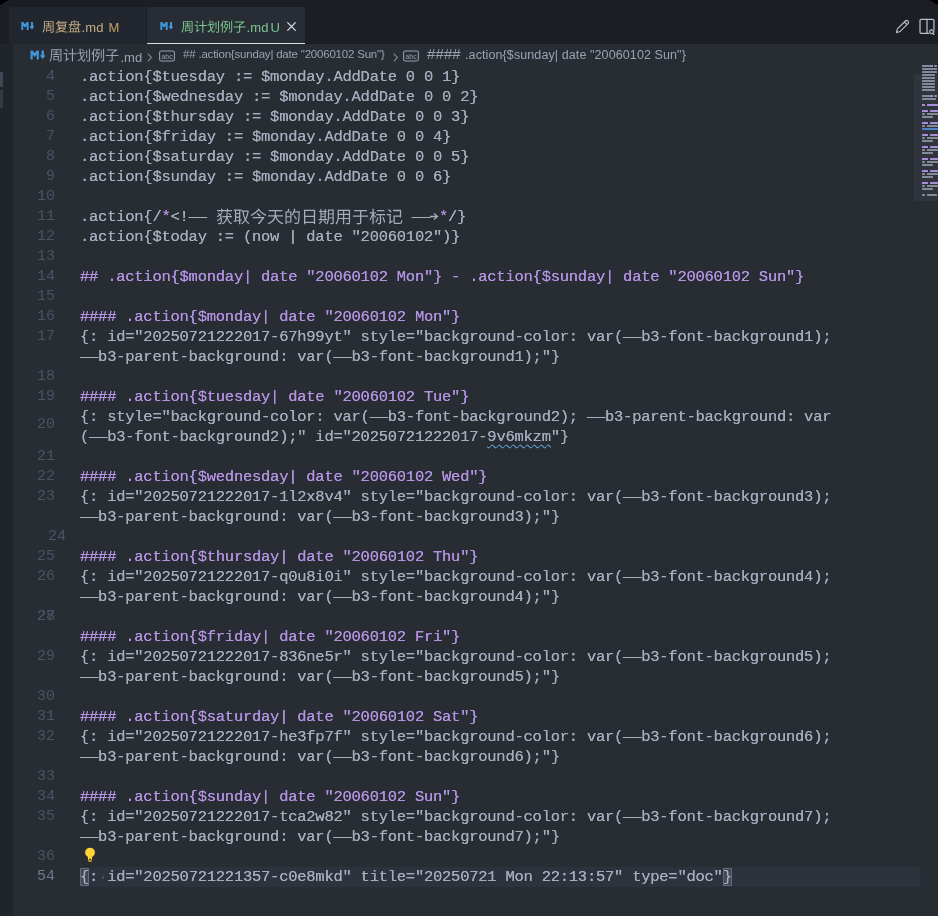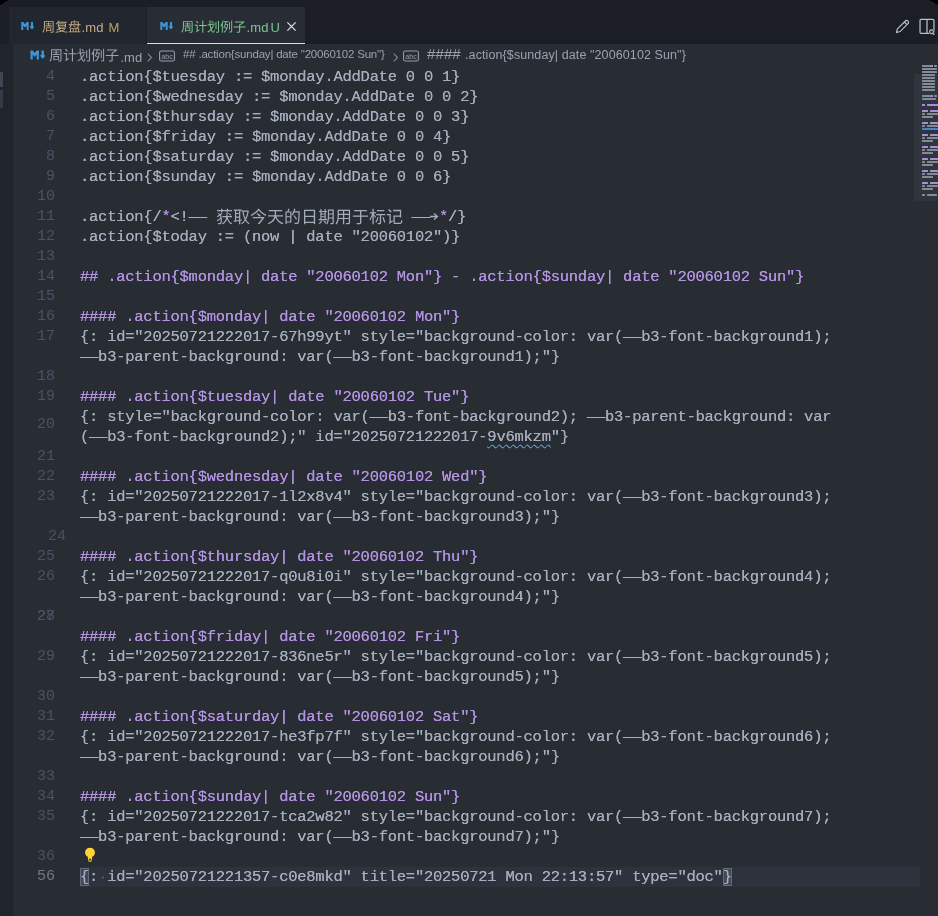--- a/index.html
+++ b/index.html
@@ -289,21 +289,21 @@
 <div class="ln" style="top:662px;">32</div>
 <div class="cr" style="top:662px">{: id="20250721222017-he3fp7f" style="background-color: var(——b3-font-background6);</div>
 <div class="cr" style="top:682px">——b3-parent-background: var(——b3-font-background6);"}</div>
 <div class="ln" style="top:702px;">33</div>
 <div class="ln" style="top:722px;">34</div>
 <div class="cr" style="top:722px"><span class="hd">#### .action{$sunday| date "20060102 Sun"}</span></div>
 <div class="ln" style="top:742px;">35</div>
 <div class="cr" style="top:742px">{: id="20250721222017-tca2w82" style="background-color: var(——b3-font-background7);</div>
 <div class="cr" style="top:762px">——b3-parent-background: var(——b3-font-background7);"}</div>
 <div class="ln" style="top:782px;">36</div>
-<div class="ln" style="top:802px;color:#707889">56</div>
+<div class="ln" style="top:802px;color:#707889">54</div>
 <div class="cr" style="top:802px"><span class="bk">{</span>:&nbsp;id="20250721221357-c0e8mkd" title="20250721 Mon 22:13:57" type="doc"<span class="bk">}</span></div>
   </div>
   <div id="slider"></div>
   <div style="position:relative">
 <div class="mb" style="left:921.5px;top:-0.2px;width:8.0px;height:2px;background:#848b98"></div>
 <div class="mb" style="left:929.5px;top:-0.2px;width:3.5px;height:2px;background:#a98fd8"></div>
 <div class="mb" style="left:933.5px;top:-0.2px;width:3.5px;height:2px;background:#848b98"></div>
 <div class="mb" style="left:921.5px;top:29.8px;width:8.0px;height:2px;background:#848b98"></div>
 <div class="mb" style="left:929.5px;top:29.8px;width:3.5px;height:2px;background:#a98fd8"></div>
 <div class="mb" style="left:933.5px;top:29.8px;width:3.5px;height:2px;background:#848b98"></div>

